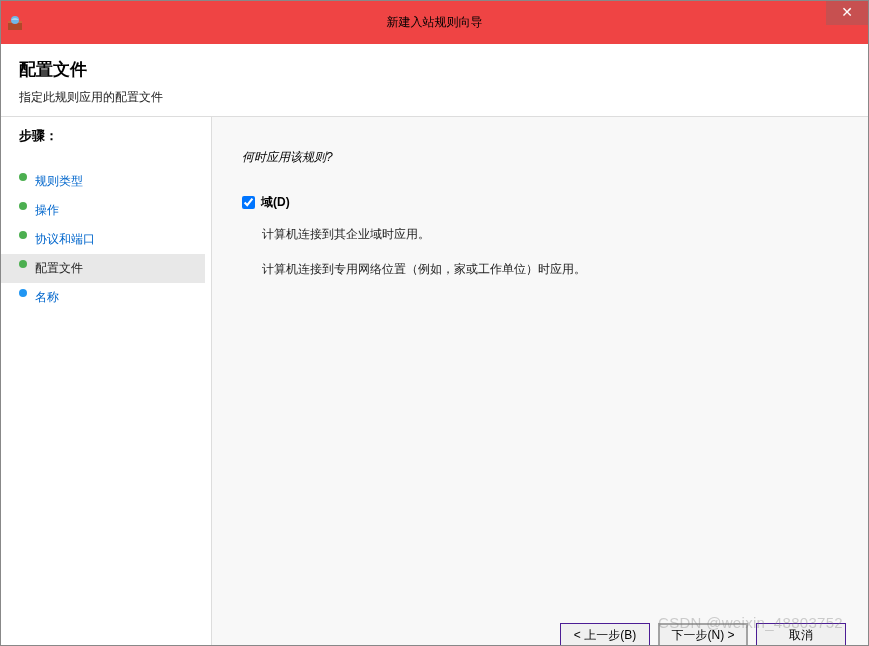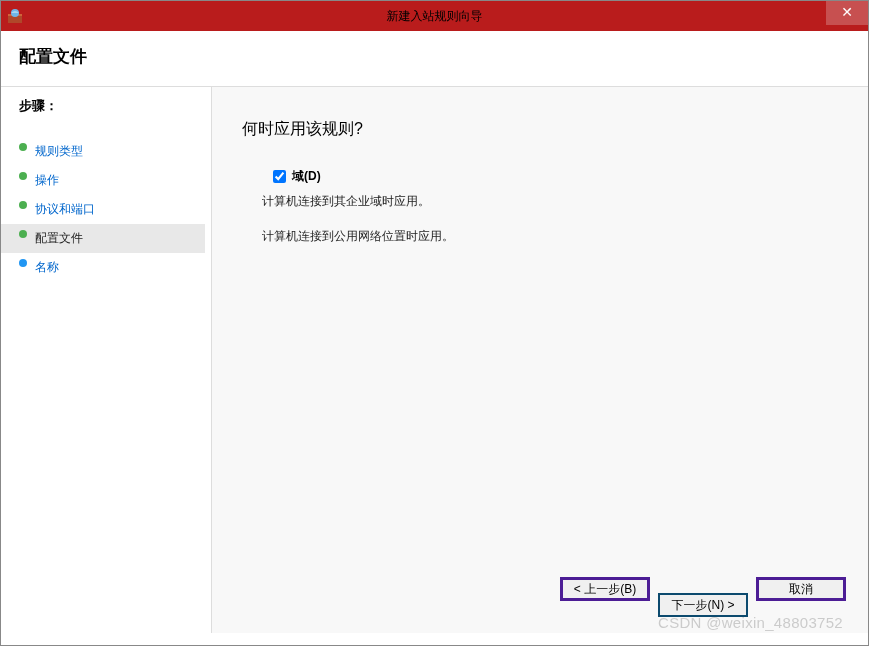--- a/index.html
+++ b/index.html
@@ -7,22 +7,22 @@
       font-family: "Microsoft YaHei", "SimSun", sans-serif;
       font-size: 12px;
       width: 869px;
       height: 646px;
       border: 1px solid #888;
       background: #fff;
       position: relative;
       overflow: hidden;
     }
     .titlebar {
-      height: 30px;
-      background: #b91c1c;
+      height: 43px;
+      background: #ef4444;
       display: flex;
       align-items: center;
       position: relative;
     }
     .titlebar .icon {
       width: 16px;
       height: 16px;
       margin-left: 6px;
     }
     .titlebar .title {
@@ -97,65 +97,64 @@
     .bullet.green { background: #4caf50; }
     .bullet.blue { background: #2196f3; }
     .main {
       flex: 1;
       background: #f8f8f8;
       border-left: 1px solid #ddd;
       padding: 32px 30px;
       position: relative;
     }
     .question {
-      font-size: 16px;
+      font-size: 12px;
       margin-bottom: 28px;
+      font-style: italic;
     }
     .opt {
       margin-bottom: 18px;
     }
     .opt-row {
       display: flex;
       align-items: center;
-      margin-left: 31px;
     }
     .opt input[type=checkbox] {
       width: 13px;
       height: 13px;
       margin-right: 6px;
     }
     .opt-label {
       font-weight: bold;
       font-size: 12px;
     }
     .opt-desc {
       margin-left: 20px;
-      margin-top: 8px;
+      margin-top: 15px;
       font-size: 12px;
       color: #222;
     }
     .buttons {
       position: absolute;
       right: 22px;
       bottom: 16px;
       display: flex;
       gap: 8px;
     }
     .btn {
       min-width: 90px;
       height: 24px;
-      border: 3px solid #4c1d95;
+      border: 1px solid #4c1d95;
       background: #f0f0f0;
       font-size: 12px;
       cursor: pointer;
       padding: 0 10px;
     }
     .btn.primary {
-      border: 2px solid #0c4a6e;
-      margin-top: 16px;
+      border: 2px solid #a3a3a3;
     }
     .watermark {
       position: absolute;
       right: 25px;
       bottom: 14px;
       font-size: 15px;
       color: rgba(120,120,120,0.35);
       pointer-events: none;
       letter-spacing: 0.3px;
       font-family: Arial, sans-serif;
@@ -172,20 +171,21 @@
       <circle cx="8" cy="5" r="4" fill="#6fb6e8"></circle>
       <path d="M4 5 Q8 1 12 5" fill="#a8d8f0"></path>
     </svg>
   </span>
   <div class="title">新建入站规则向导</div>
   <div class="close">✕</div>
 </div>
 
 <div class="header">
   <h1>配置文件</h1>
+  <div class="subtitle">指定此规则应用的配置文件</div>
 </div>
 
 <div class="content">
   <div class="sidebar">
     <div class="steps-label">步骤：</div>
 
     <div class="step-item">
       <span class="bullet green"></span>
       <span>规则类型</span>
     </div>
@@ -212,24 +212,24 @@
 
     <div class="opt">
       <label class="opt-row">
         <input type="checkbox" checked="" style="">
         <span class="opt-label">域(D)</span>
       </label>
       <div class="opt-desc">计算机连接到其企业域时应用。</div>
     </div>
 
     <div class="opt">
+      <div class="opt-desc">计算机连接到专用网络位置（例如，家或工作单位）时应用。</div>
     </div>
 
     <div class="opt">
-      <div class="opt-desc">计算机连接到公用网络位置时应用。</div>
     </div>
 
     <div class="buttons">
       <button class="btn">&lt; 上一步(B)</button>
       <button class="btn primary">下一步(N) &gt;</button>
       <button class="btn">取消</button>
     </div>
   </div>
 </div>
 

